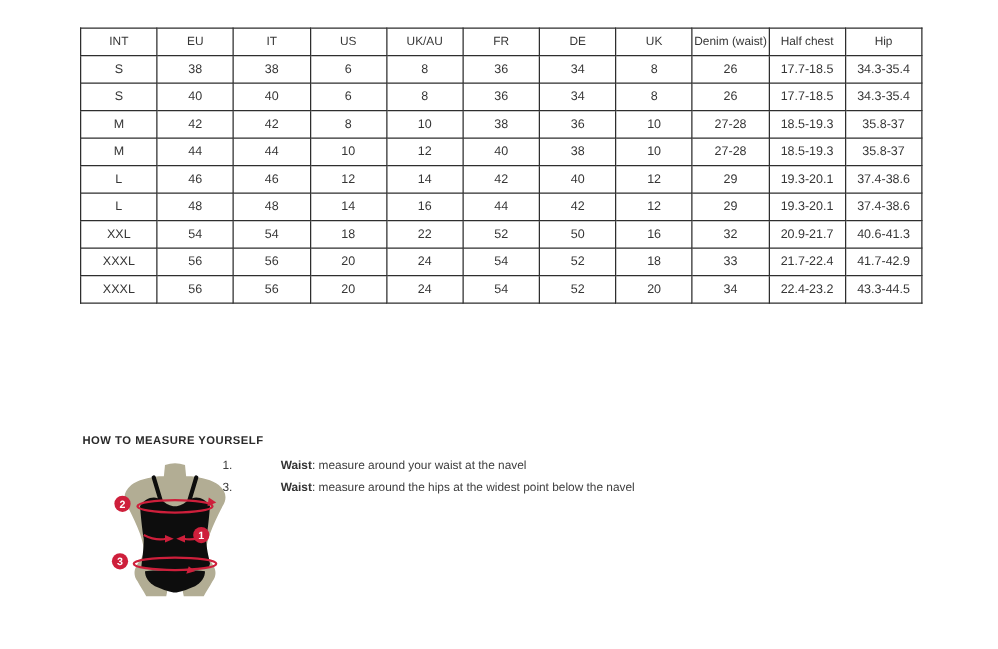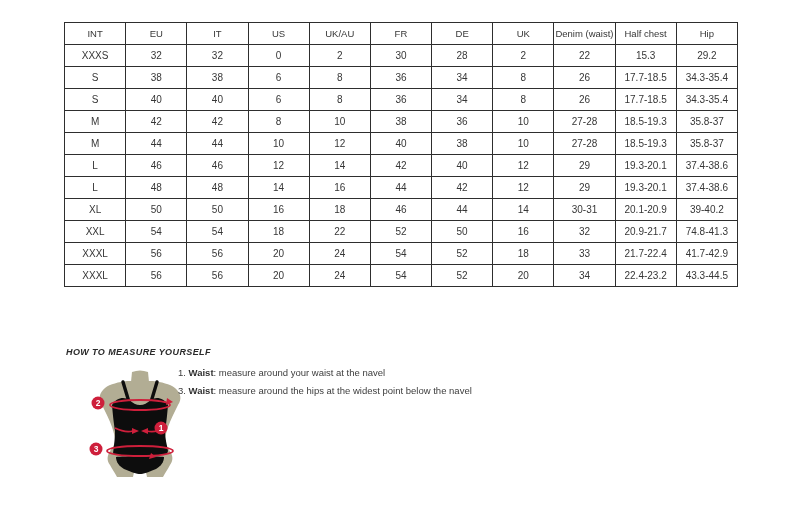--- a/index.html
+++ b/index.html
@@ -34,33 +34,32 @@
     white-space: nowrap; overflow: hidden;
   }
   .size-table th { font-size: 9.5px; }
 
   
   .measure-heading {
     position: absolute; left: 66px; top: 347px;
     margin: 0;
     font-size: 9px; font-weight: 700; letter-spacing: 0.4px;
     color: #2a2a2a;
-    font-style: italic;
   }
   .illustration {
     position: absolute; left: 83px; top: 369px;
     width: 105px; height: 112px;
   }
   .instruction-list {
     position: absolute; left: 178px; top: 364px;
     margin: 0; padding: 0; list-style: none;
     font-size: 9.5px; color: #3d3d3d;
   }
   .instruction-list li { line-height: 18px; white-space: nowrap; }
-  .instruction-list b { font-weight: 700; color: #323232; }
+  .instruction-list b { font-weight: 700; color: #323232; margin-left: 36px; }
 
   
   .skin  { fill: var(--mannequin); }
   .suit  { fill: var(--suit); }
   .strap { stroke: var(--suit); stroke-width: 3.4; stroke-linecap: round; fill: none; }
   .red-line { stroke: var(--accent-red); stroke-width: 1.8; fill: none; }
   .red-fill { fill: var(--accent-red); }
   .badge-num {
     fill: #ffffff; font-family: "Liberation Sans", sans-serif;
     font-size: 8.5px; font-weight: 700; text-anchor: middle;
@@ -82,33 +81,20 @@
           <th>FR</th>
           <th>DE</th>
           <th>UK</th>
           <th>Denim (waist)</th>
           <th>Half chest</th>
           <th>Hip</th>
         </tr>
     </thead>
     <tbody id="table-body">
         <tr>
-          <td>XXXS</td>
-          <td>32</td>
-          <td>32</td>
-          <td>0</td>
-          <td>2</td>
-          <td>30</td>
-          <td>28</td>
-          <td>2</td>
-          <td>22</td>
-          <td>15.3</td>
-          <td>29.2</td>
-        </tr>
-        <tr>
           <td>S</td>
           <td>38</td>
           <td>38</td>
           <td>6</td>
           <td>8</td>
           <td>36</td>
           <td>34</td>
           <td>8</td>
           <td>26</td>
           <td>17.7-18.5</td>
@@ -171,46 +157,33 @@
           <td>48</td>
           <td>48</td>
           <td>14</td>
           <td>16</td>
           <td>44</td>
           <td>42</td>
           <td>12</td>
           <td>29</td>
           <td>19.3-20.1</td>
           <td>37.4-38.6</td>
-        </tr>
-        <tr>
-          <td>XL</td>
-          <td>50</td>
-          <td>50</td>
-          <td>16</td>
-          <td>18</td>
-          <td>46</td>
-          <td>44</td>
-          <td>14</td>
-          <td>30-31</td>
-          <td>20.1-20.9</td>
-          <td>39-40.2</td>
         </tr>
         <tr>
           <td>XXL</td>
           <td>54</td>
           <td>54</td>
           <td>18</td>
           <td>22</td>
           <td>52</td>
           <td>50</td>
           <td>16</td>
           <td>32</td>
           <td>20.9-21.7</td>
-          <td>74.8-41.3</td>
+          <td>40.6-41.3</td>
         </tr>
         <tr>
           <td>XXXL</td>
           <td>56</td>
           <td>56</td>
           <td>20</td>
           <td>24</td>
           <td>54</td>
           <td>52</td>
           <td>18</td>

